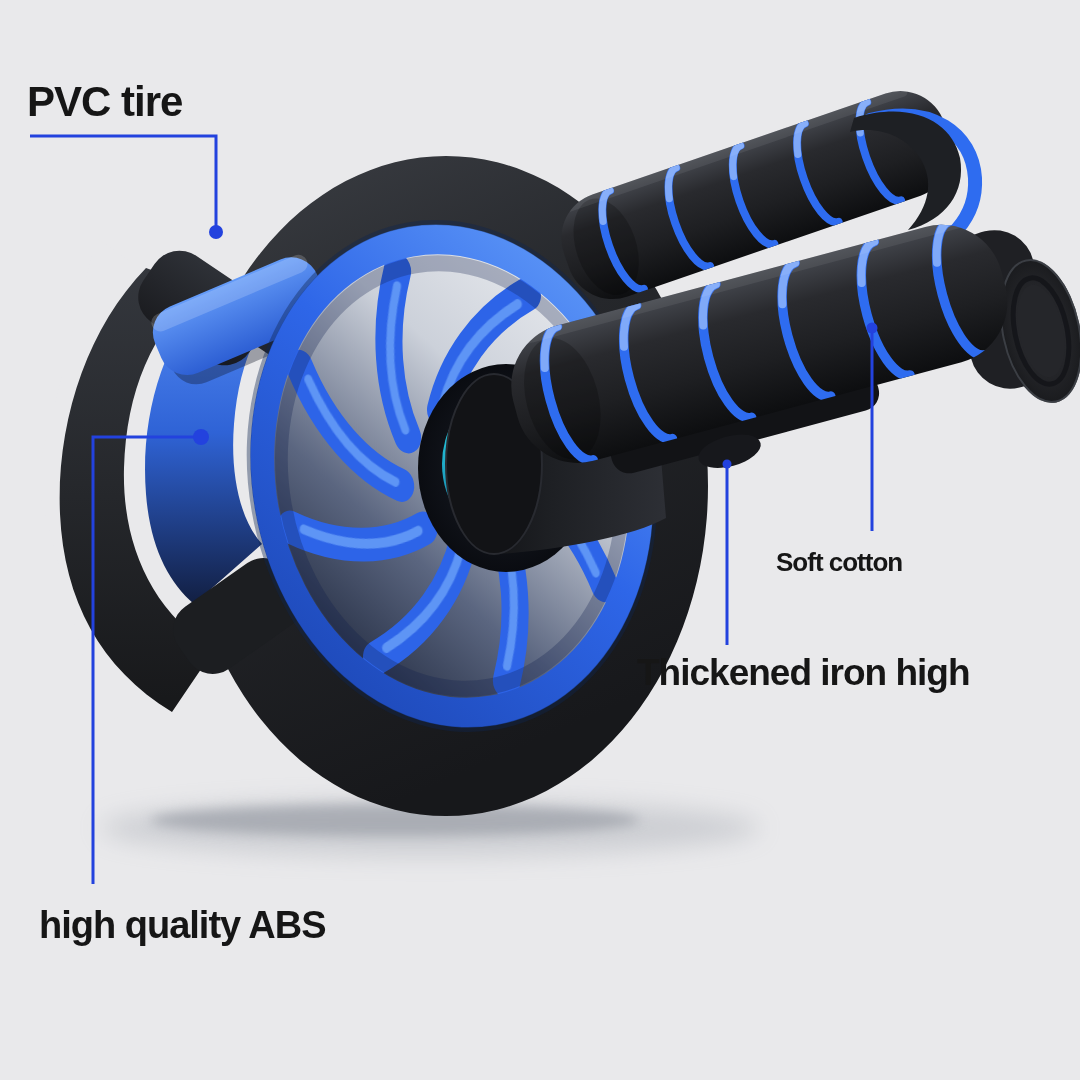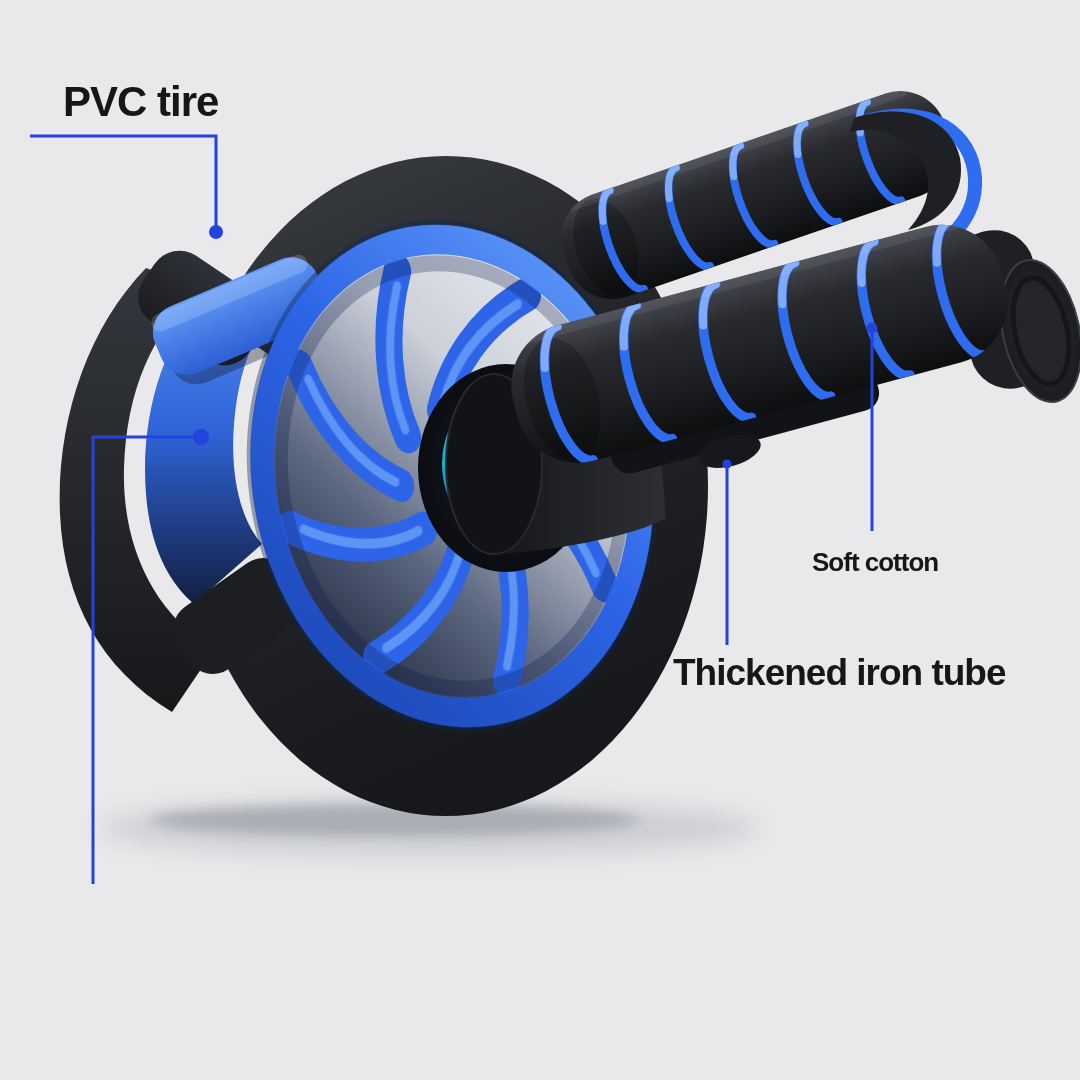--- a/index.html
+++ b/index.html
@@ -6,21 +6,20 @@
   body{background:var(--background,#e9e9eb);font-family:"Liberation Sans",sans-serif;}
   .stage{position:relative;width:1080px;height:1080px;overflow:hidden;background:var(--background,#e9e9eb);}
   .stage svg{position:absolute;inset:0;display:block;}
   .label{
     position:absolute;
     font-weight:700;
     color:var(--label-text,#161616);
     letter-spacing:-1px;
     white-space:nowrap;
     line-height:1.05;
-    margin-left:36px;
   }
   #label-pvc {left:27px;  top:80px;  font-size:42px;}
   #label-abs {left:39px;  top:906px; font-size:38px;}
   #label-soft{left:776px; top:549px; font-size:26px;}
   #label-tube{left:637px; top:654px; font-size:37px;}
   .leader-line{fill:none;stroke:var(--leader-blue,#2342de);stroke-width:3;}
   .leader-dot{fill:var(--leader-blue,#2342de);}
   .stripe{fill:none;stroke:var(--accent-blue,#2e6cf0);stroke-linecap:round;}
   .stripe-hi{fill:none;stroke:#8db4fb;stroke-linecap:round;opacity:.85;}
   .curl-blue{fill:none;stroke:var(--accent-blue,#2e6cf0);stroke-linecap:round;}
@@ -255,16 +254,17 @@
     <line class="leader-line" x1="872" y1="332" x2="872" y2="531"></line>
     <circle class="leader-dot" cx="872" cy="328" r="5.5"></circle>
   </g>
   <g>
     <line class="leader-line" x1="727" y1="468" x2="727" y2="645"></line>
     <circle class="leader-dot" cx="727" cy="464" r="4.5"></circle>
   </g>
 </svg>
 
 <div class="label" id="label-pvc">PVC tire</div>
+<div class="label" id="label-abs">high quality ABS</div>
 <div class="label" id="label-soft">Soft cotton</div>
-<div class="label" id="label-tube">Thickened iron tube</div>
+<div class="label" id="label-tube">Thickened iron high</div>
 
 </div>
 
 </body></html>

